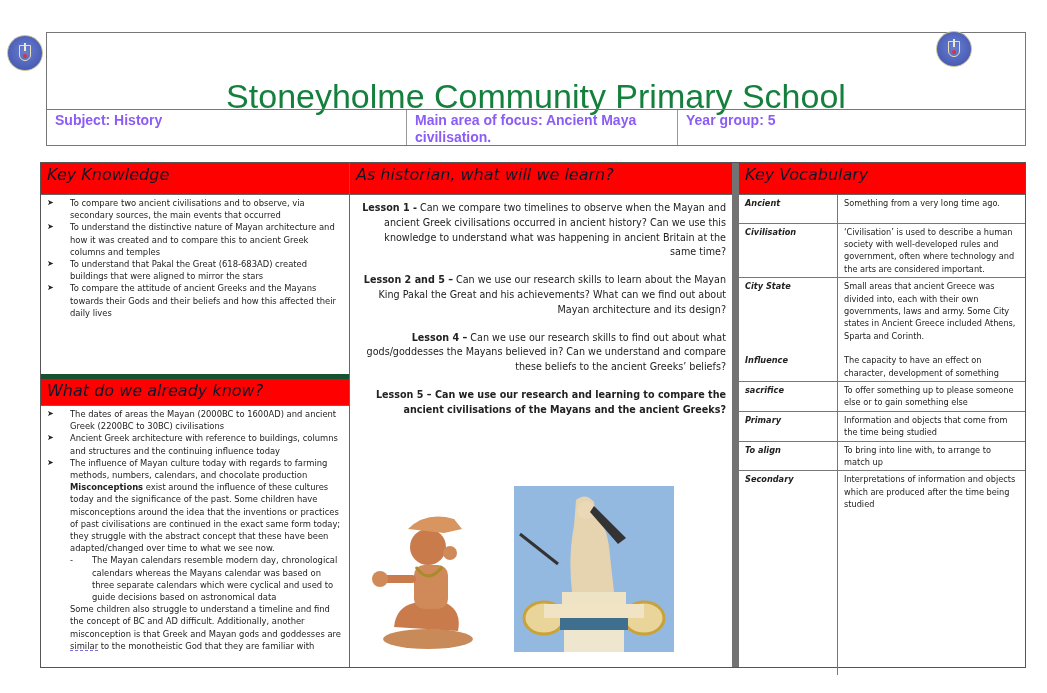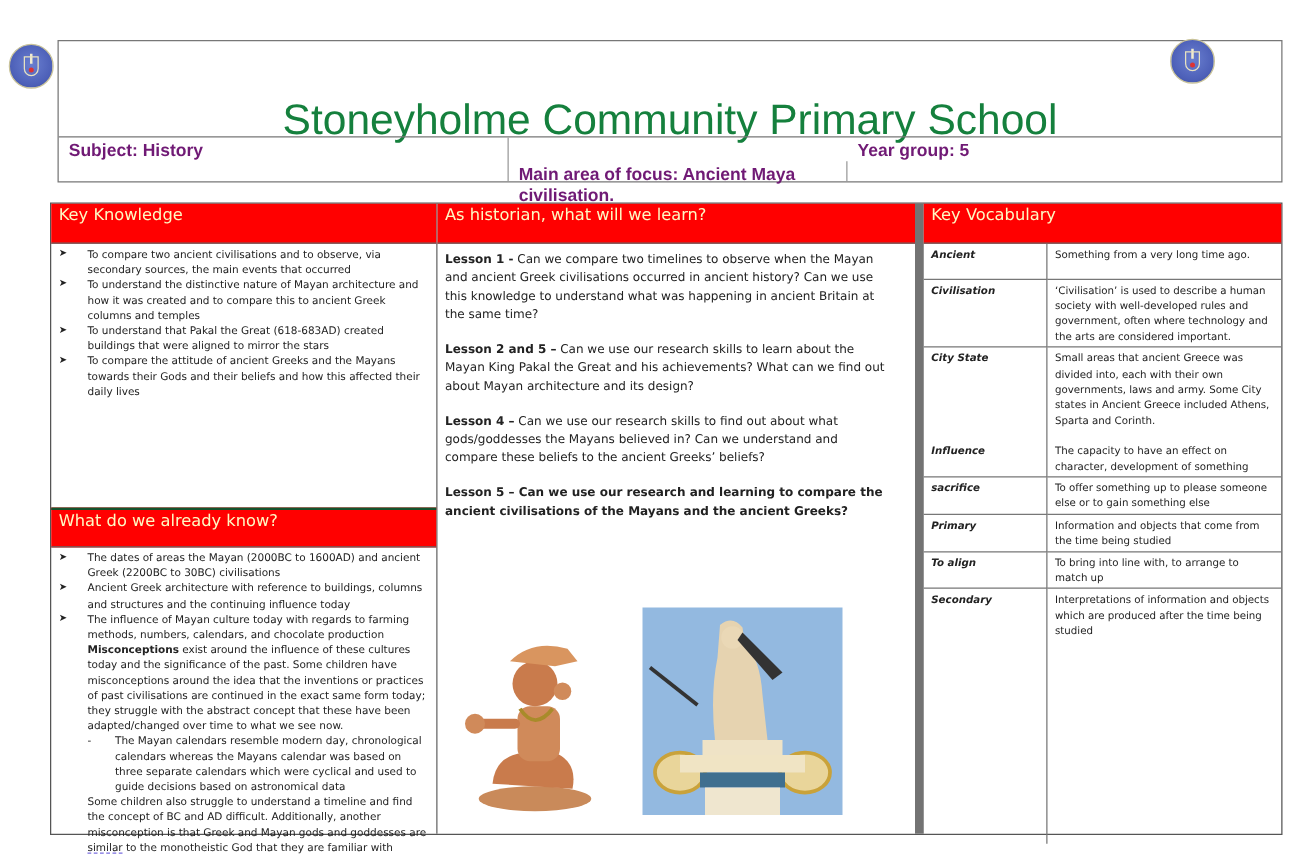--- a/index.html
+++ b/index.html
@@ -8,46 +8,46 @@
     .logo { position: absolute; width: 36px; height: 36px; border-radius: 50%; background: radial-gradient(circle at 50% 45%, #6a7fd0 0%, #4d60b8 65%, #3a4a9a 100%); border: 1px solid #c9c39a; box-sizing: border-box; }
     .logo .crest { position: absolute; left: 50%; top: 50%; transform: translate(-50%,-50%); width: 12px; height: 16px; border: 1px solid #e8e2c0; border-radius: 0 0 6px 6px; box-sizing: border-box; }
     .logo .cross { position: absolute; left: 50%; top: 7px; transform: translateX(-50%); width: 2px; height: 8px; background: #f1ecd0; }
     .logo .dot { position: absolute; left: 50%; top: 18px; transform: translateX(-50%); width: 4px; height: 4px; background: #d33; border-radius: 50%; }
     #logo-left { left: 7px; top: 35px; }
     #logo-right { left: 936px; top: 31px; }
 
     .header-box { position: absolute; left: 46px; top: 32px; width: 980px; height: 114px; border: 1px solid #777; box-sizing: border-box; }
     .school-title { position: absolute; left: 0; right: 0; top: 44px; text-align: center; font-size: 34px; color: #15803d; }
     .header-row { position: absolute; left: 0; right: 0; top: 76px; bottom: 0; border-top: 1px solid #777; display: flex; }
-    .header-cell { box-sizing: border-box; padding: 2px 8px; font-weight: bold; font-size: 14px; color: #701a75; line-height: 17px; }
+    .header-cell { box-sizing: border-box; padding: 2px 8px; font-weight: bold; font-size: 14px; color: #8b5cf6; line-height: 17px; }
     .hc1 { width: 360px; border-right: 1px solid #999; }
-    .hc2 { width: 271px; border-right: 1px solid #999; margin-top: 19px; }
+    .hc2 { width: 271px; border-right: 1px solid #999; }
     .hc3 { flex: 1; }
 
     .grid { position: absolute; left: 40px; top: 162px; width: 986px; height: 506px; border: 1px solid #555; box-sizing: border-box; }
     .col { position: absolute; top: 0; bottom: 0; box-sizing: border-box; }
     .col1 { left: 0; width: 309px; border-right: 1px solid #666; }
     .col2 { left: 309px; width: 389px; border-right: 7px solid #737373; }
     .col3 { left: 698px; right: 0; }
 
-    .red-head { background: #ff0000; height: 32px; box-sizing: border-box; padding: 2px 6px; font-family: "DejaVu Sans", sans-serif; font-size: 13px; color: #fef9c3; border-bottom: 1px solid #666; }
+    .red-head { background: #ff0000; height: 32px; box-sizing: border-box; padding: 2px 6px; font-family: "DejaVu Sans", sans-serif; font-size: 16px; color: #0f172a; border-bottom: 1px solid #666; font-style: italic; }
     .body-text { font-family: "DejaVu Sans", sans-serif; font-size: 8.4px; color: #222; line-height: 12.2px; }
 
     .kk-list { padding: 2px 6px 0 6px; margin: 0; list-style: none; }
     .kk-list li { position: relative; padding-left: 23px; }
     .kk-list li .arrow { position: absolute; left: 0; top: 0; font-size: 8px; }
 
     .section2 { position: absolute; left: 0; right: 0; top: 211px; }
     .misc { padding: 0 6px 0 29px; }
     .dash-item { position: relative; padding-left: 22px; }
     .dash-item .dash { position: absolute; left: 0; }
     .wavy { text-decoration: underline dashed #7a6ee0; }
 
     .lessons { padding: 6px 6px 0 6px; font-family: "DejaVu Sans", sans-serif; font-size: 9.6px; line-height: 14.8px; color: #222; }
-    .lessons p { margin: 0 16px 13px 0; }
+    .lessons p { margin: 0 0 13px 0; text-align: right; }
     .lessons b { font-weight: bold; }
 
     .img-maya { position: absolute; left: 16px; top: 344px; width: 118px; height: 145px; }
     .img-greek { position: absolute; left: 164px; top: 323px; width: 160px; height: 166px; background: #93b9e0; overflow: hidden; }
 
     .vocab { width: 100%; border-collapse: collapse; }
     .vocab td { border-bottom: 1px solid #777; vertical-align: top; font-family: "DejaVu Sans", sans-serif; font-size: 8.2px; line-height: 12.4px; padding: 2px 6px; color: #222; }
     .vocab td.term { width: 86px; font-weight: bold; border-right: 1px solid #777; font-style: italic; }
     .vocab tr.last td { border-bottom: none; height: 200px; }
   </style>
@@ -79,21 +79,21 @@
   <div class="col col1">
     <div class="red-head">Key Knowledge</div>
     <ul class="kk-list body-text">
       <li><span class="arrow">➤</span><span>To compare two ancient civilisations and to observe, via secondary sources, the main events that occurred</span></li>
       <li><span class="arrow">➤</span><span>To understand the distinctive nature of Mayan architecture and how it was created and to compare this to ancient Greek columns and temples</span></li>
       <li><span class="arrow">➤</span><span>To understand that Pakal the Great (618-683AD) created buildings that were aligned to mirror the stars</span></li>
       <li><span class="arrow">➤</span><span>To compare the attitude of ancient Greeks and the Mayans towards their Gods and their beliefs and how this affected their daily lives</span></li>
     </ul>
 
     <div class="section2">
-      <div class="red-head" style="border-top:2px solid #14532d;margin-top:32px;">What do we already know?</div>
+      <div class="red-head" style="border-top:5px solid #14532d;">What do we already know?</div>
       <ul class="kk-list body-text">
         <li><span class="arrow">➤</span><span>The dates of areas the Mayan (2000BC to 1600AD) and ancient Greek (2200BC to 30BC) civilisations</span></li>
         <li><span class="arrow">➤</span><span>Ancient Greek architecture with reference to buildings, columns and structures and the continuing influence today</span></li>
         <li><span class="arrow">➤</span><span>The influence of Mayan culture today with regards to farming methods, numbers, calendars, and chocolate production</span></li>
       </ul>
       <div class="misc body-text">
         <div><b>Misconceptions</b><span> exist around the influence of these cultures today and the significance of the past. Some children have misconceptions around the idea that the inventions or practices of past civilisations are continued in the exact same form today; they struggle with the abstract concept that these have been adapted/changed over time to what we see now.</span></div>
         <div class="dash-item"><span class="dash">-</span><span>The Mayan calendars resemble modern day, chronological calendars whereas the Mayans calendar was based on three separate calendars which were cyclical and used to guide decisions based on astronomical data</span></div>
         <div><span>Some children also struggle to understand a timeline and find the concept of BC and AD difficult. Additionally, another misconception is that Greek and Mayan gods and goddesses are </span><span class="wavy">similar</span><span> to the monotheistic God that they are familiar with</span></div>
       </div>

